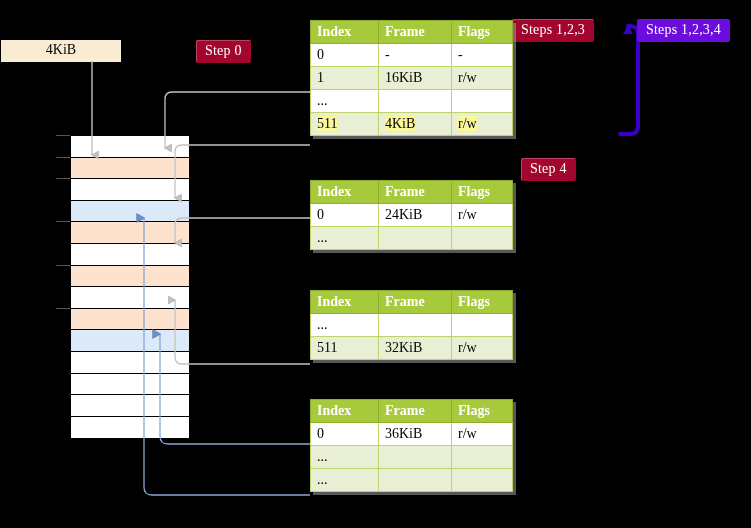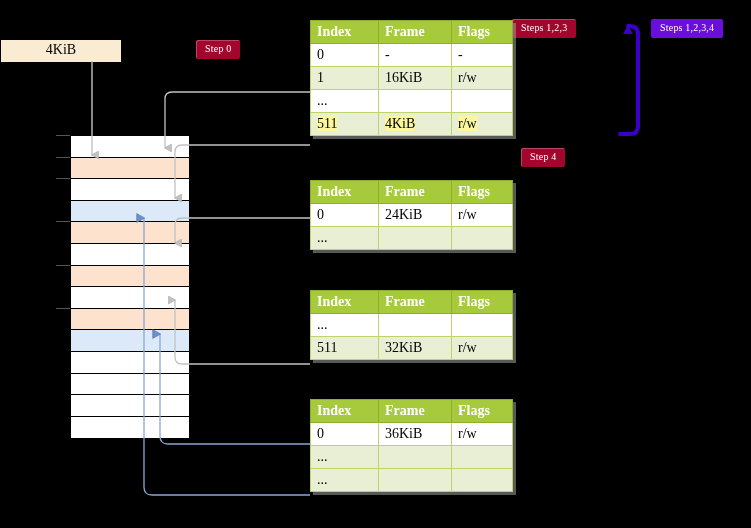--- a/index.html
+++ b/index.html
@@ -2,21 +2,21 @@
 <html><head>
 <meta charset="utf-8">
 <style>
   html,body{margin:0;padding:0;background:#000;}
   body{width:751px;height:528px;position:relative;overflow:hidden;
        font-family:"Liberation Serif",serif;}
   .canvas{position:absolute;inset:0;width:751px;height:528px;}
 
   
   .badge{position:absolute;color:#ffffff;font-family:"Liberation Serif",serif;
-         font-size:10px;line-height:1;padding:4px 9px 5px 9px;white-space:nowrap;
+         font-size:14px;line-height:1;padding:4px 9px 5px 9px;white-space:nowrap;
          border-radius:2px;letter-spacing:.2px;}
   .badge.red{background:#a3062c;box-shadow:1px 1px 0 rgba(255,255,255,.25) inset;}
   .badge.violet{background:#6a0ddd;}
 
   
   .kib-box{position:absolute;background:#faecd2;border:1px solid #000;
            color:#000;font-size:14px;text-align:center;line-height:20px;}
 
   
   .mem{position:absolute;left:70px;top:135px;width:120px;height:281px;
@@ -118,22 +118,22 @@
     </g>
 
     <g>
       <path d="M620,134 L630,134 Q638,134 638,126 L638,34 Q638,26 630,26 L628,26" stroke="#3a00c8" stroke-width="4" fill="none" stroke-linecap="round" marker-end="url(#ahViolet)"></path>
     </g>
   </svg>
 
   <div id="badge-layer">
       <div class="badge red" style="left: 196px; top: 40px;">Step 0</div>
       <div class="badge red" style="left: 512px; top: 19px;">Steps 1,2,3</div>
-      <div class="badge violet" style="left: 651px; top: 19px;">Steps 1,2,3,4</div>
-      <div class="badge red" style="left: 521px; top: 148px;">Step 4</div>
+      <div class="badge violet" style="left: 637px; top: 19px;">Steps 1,2,3,4</div>
+      <div class="badge red" style="left: 521px; top: 158px;">Step 4</div>
     </div>
 
   <div id="table-layer">
       <table class="ptable" style="left: 310px; top: 20px;">
         <thead>
           <tr>
             <th class="c-index">Index</th>
             <th class="c-frame">Frame</th>
             <th class="c-flags">Flags</th>
           </tr>

